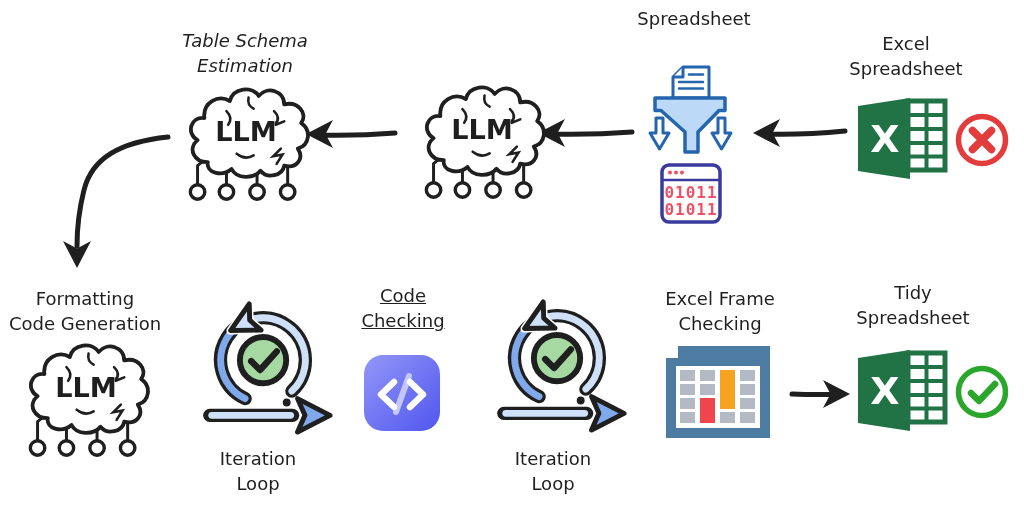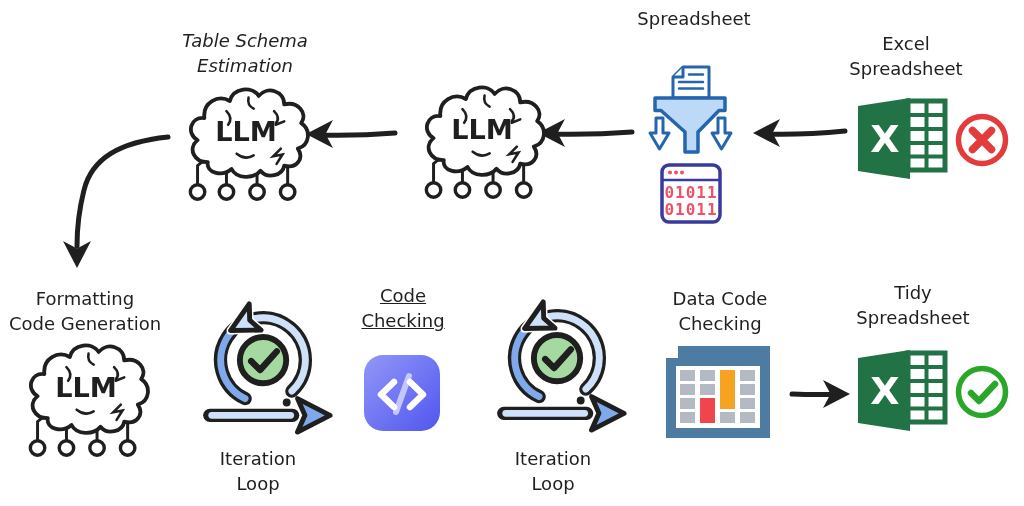--- a/index.html
+++ b/index.html
@@ -217,21 +217,21 @@
     <path class="loop-head-mid" d="M136,116 L103,99 L110.5,116 L103,133 Z"></path>
     <circle class="check-circle" cx="68" cy="60" r="23.5"></circle>
     <path class="check-mark" d="M56,61 l9,9 l17,-19"></path>
   </svg>
   <div class="lbl" style="left:433px;top:446px;">
     <span>Iteration</span>
     <span>Loop</span>
   </div>
 
   <div class="lbl" style="left:600px;top:286px;">
-    <span>Data Code</span>
+    <span>Excel Frame</span>
     <span>Checking</span>
   </div>
   <svg class="icon" style="left:666px;top:346px;" width="104" height="92" viewBox="0 0 104 92">
     <path class="df-frame" d="M0,12 H12 V0 H104 V92 H0 Z"></path>
     <rect class="df-white" x="10" y="20" width="84" height="62"></rect>
     <rect class="df-cell" x="14" y="24" width="15" height="11"></rect>
     <rect class="df-cell" x="34" y="24" width="15" height="11"></rect>
     <rect class="df-cell" x="74" y="24" width="15" height="11"></rect>
     <rect class="df-cell" x="14" y="38" width="15" height="11"></rect>
     <rect class="df-cell" x="34" y="38" width="15" height="11"></rect>

